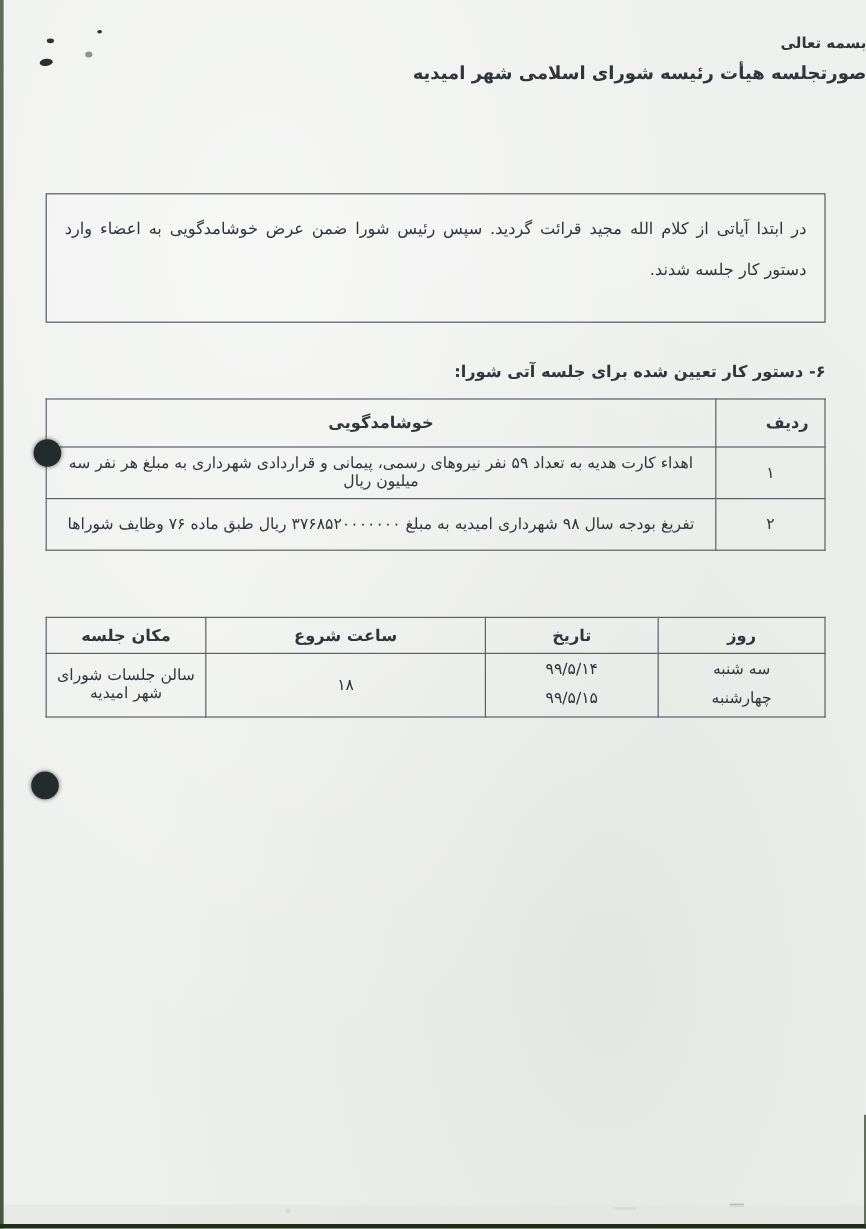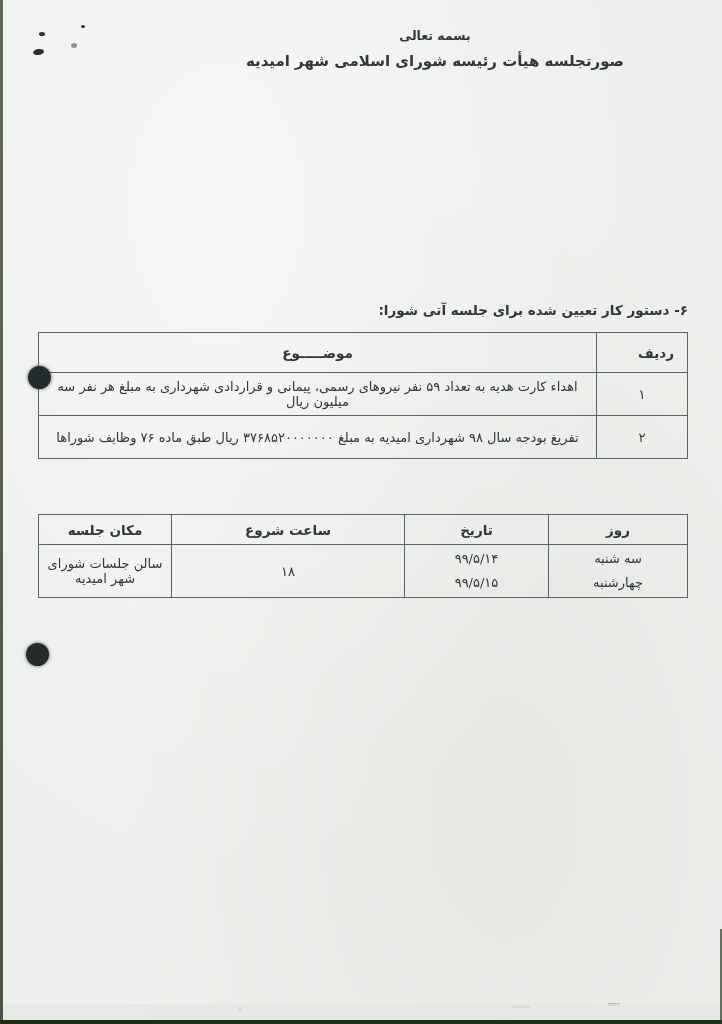--- a/index.html
+++ b/index.html
@@ -30,21 +30,21 @@
   .speck{position:absolute;background:#2a2f33;border-radius:50%;}
   .speck1{left:39px;top:32px;width:6px;height:4px;}
   .speck2{left:33px;top:49px;width:11px;height:6px;transform:rotate(-8deg);}
   .speck3{left:81px;top:25px;width:4px;height:3px;}
   .speck4{left:71px;top:43px;width:6px;height:5px;opacity:.5;}
   .pmark{position:absolute;background:#878c90;opacity:.5;}
   .pmark1{left:238px;top:1007px;width:4px;height:4px;border-radius:50%;}
   .pmark2{left:512px;top:1006px;width:18px;height:2px;}
   .pmark3{left:608px;top:1003px;width:12px;height:3px;}
   
-  .doc-header{position:absolute;top:28px;left:148px;right:0;text-align:center;font-weight:bold;}
+  .doc-header{position:absolute;top:28px;left:148px;right:0;font-weight:bold;}
   .bismillah{font-size:12.5px;margin-bottom:9px;}
   .doc-title{font-size:15px;margin-bottom:10px;}
   .doc-term{font-size:12.5px;}
   
   .sec-heading{position:absolute;right:34px;font-size:13.5px;font-weight:bold;}
   .h5{top:131px;}
   .h6{top:302px;}
   .h7{top:482px;}
   
   .summary-box{position:absolute;top:161px;right:34px;left:38px;height:106px;
@@ -72,28 +72,31 @@
 </head>
 <body>
 
 <div class="page">
 
   <div class="doc-header">
     <div class="bismillah">بسمه تعالی</div>
     <div class="doc-title">صورتجلسه هیأت رئیسه شورای اسلامی شهر امیدیه</div>
   </div>
 
+  <div class="summary-box">
+    <div class="summary-text">در ابتدا آیاتی از کلام الله مجید قرائت گردید. سپس رئیس شورا ضمن عرض خوشامدگویی به اعضاء وارد دستور کار جلسه شدند.</div>
+  </div>
 
   <div class="sec-heading h6">۶- دستور کار تعیین شده برای جلسه آتی شورا:</div>
   <div class="tbl-wrap tbl1-wrap">
     <table class="tbl1">
       <tbody>
           <tr class="hdr-row">
         <th class="col-num">ردیف</th>
-        <th>موضـــــوع</th>
+        <th>خوشامدگویی</th>
       </tr>
       <tr class="data-row">
         <td>۱</td>
         <td>اهداء کارت هدیه به تعداد ۵۹ نفر نیروهای رسمی، پیمانی و قراردادی شهرداری به مبلغ هر نفر سه میلیون ریال</td>
       </tr>
       <tr class="data-row">
         <td>۲</td>
         <td>تفریغ بودجه سال ۹۸ شهرداری امیدیه به مبلغ ۳۷۶۸۵۲۰۰۰۰۰۰۰ ریال طبق ماده ۷۶ وظایف شوراها</td>
       </tr>
     </tbody>

